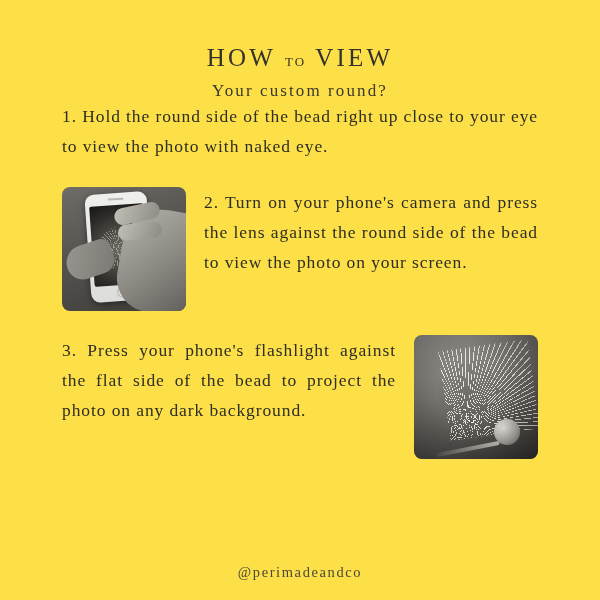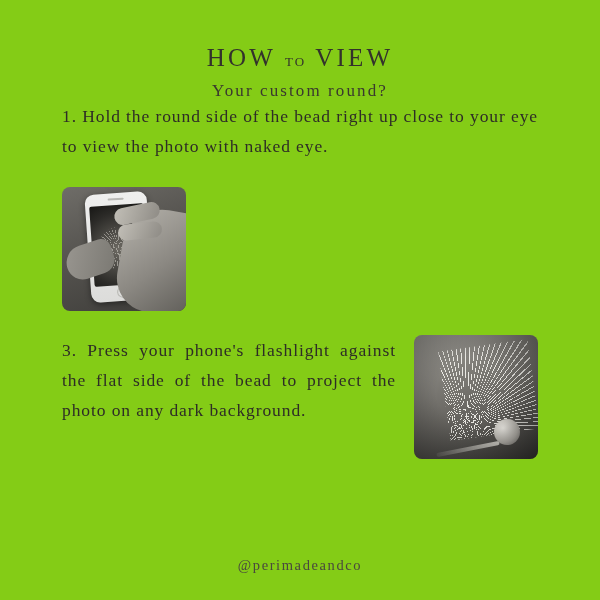--- a/index.html
+++ b/index.html
@@ -13,21 +13,21 @@
     font-family: "Liberation Serif", serif;
     color: #2b2b28;
     overflow: hidden;
   }
   .page {
     position: relative;
     width: 600px;
     height: 600px;
     box-sizing: border-box;
     padding: 44px 62px 20px 62px;
-    background: #84cc16;
+    background: #fde047;
   }
   .header {
     text-align: center;
   }
   .title {
     font-size: 25px;
     letter-spacing: 3.2px;
     color: #33322c;
     font-variant: small-caps;
     white-space: nowrap;
@@ -204,21 +204,21 @@
   .ph3 .vignette {
     position: absolute;
     inset: 0;
     background: radial-gradient(circle at 45% 45%, rgba(0,0,0,0) 35%, rgba(0,0,0,0.45) 100%);
   }
 
   .handle {
     position: absolute;
     left: 0;
     right: 0;
-    bottom: 26px;
+    bottom: 19px;
     text-align: center;
     font-size: 14.5px;
     letter-spacing: 1.6px;
     color: #4a483e;
   }
 </style>
 </head>
 <body>
 
 <div class="page">
@@ -241,20 +241,21 @@
         <div class="screen">
           <div class="burst"></div>
         </div>
         <div class="homebtn"></div>
       </div>
       <div class="thumbfinger"></div>
       <div class="hand"></div>
       <div class="finger f1"></div>
       <div class="finger f2"></div>
     </div>
+    <div class="text step">2. Turn on your phone's camera and press the lens against the round side of the bead to view the photo on your screen.</div>
   </div>
 
   <div class="row reverse">
     <div class="text step">3. Press your phone's flashlight against the flat side of the bead to project the photo on any dark background.</div>
     <div class="thumb right ph3">
       <div class="seedhead"></div>
       <div class="stem"></div>
       <div class="bulb"></div>
       <div class="vignette"></div>
     </div>

